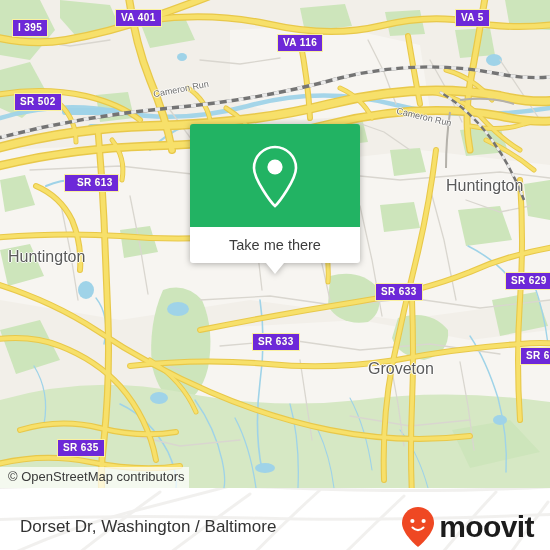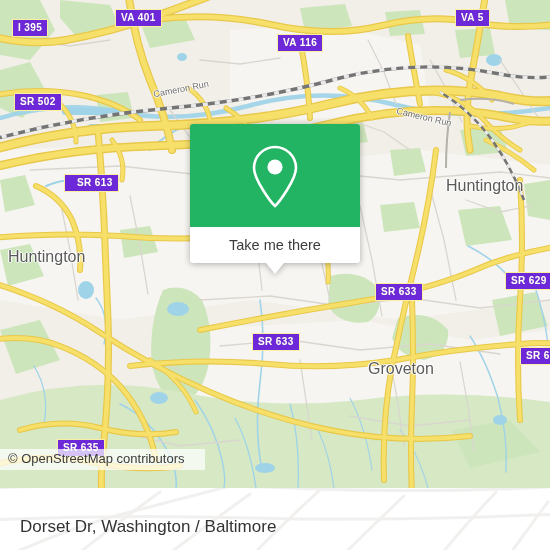--- a/index.html
+++ b/index.html
@@ -112,26 +112,26 @@
     width: 0; height: 0;
     border-left: 9px solid transparent;
     border-right: 9px solid transparent;
     border-top: 11px solid #ffffff;
   }
 
   
   #attribution {
     position: absolute;
     left: 0;
-    bottom: 18px;
+    bottom: 0;
     background: rgba(255,255,255,0.72);
     color: #3a3a3a;
     font-size: 13px;
     line-height: 18px;
-    padding: 1px 20px 2px 8px;
+    padding: 1px 4px 2px 8px;
     white-space: nowrap;
     margin-top: 48px;
   }
 
   
   #footer {
     position: absolute;
     left: 0;
     top: 488px;
     width: 550px;
@@ -431,15 +431,24 @@
         <path d="M330,100 Q368,62 404,28"></path>
         <path d="M430,100 Q462,60 496,24"></path>
         <path d="M-10,52 Q120,46 250,50 Q380,54 560,46"></path>
         <path d="M-10,20 Q140,14 290,20 Q440,26 560,18"></path>
         <path d="M500,100 Q524,66 548,34"></path>
       </g>
     </svg>
 
     <div id="footer-title">Dorset Dr, Washington / Baltimore</div>
 
+    <div id="brand">
+      <svg width="34" height="42" viewBox="0 0 34 42">
+        <path d="M17 1 C8.2 1 1 8.2 1 17 C1 26.3 13 38 17 41 C21 38 33 26.3 33 17 C33 8.2 25.8 1 17 1 Z" fill="#ef4823"></path>
+        <circle cx="11.4" cy="15" r="2.1" fill="#ffffff"></circle>
+        <circle cx="22.6" cy="15" r="2.1" fill="#ffffff"></circle>
+        <path d="M11.5 21.5 Q17 26.6 22.5 21.5" fill="none" stroke="#ffffff" stroke-width="2.1" stroke-linecap="round"></path>
+      </svg>
+      <span id="brand-wordmark">moovit</span>
+    </div>
   </div>
 
 </div>
 
 </body></html>

